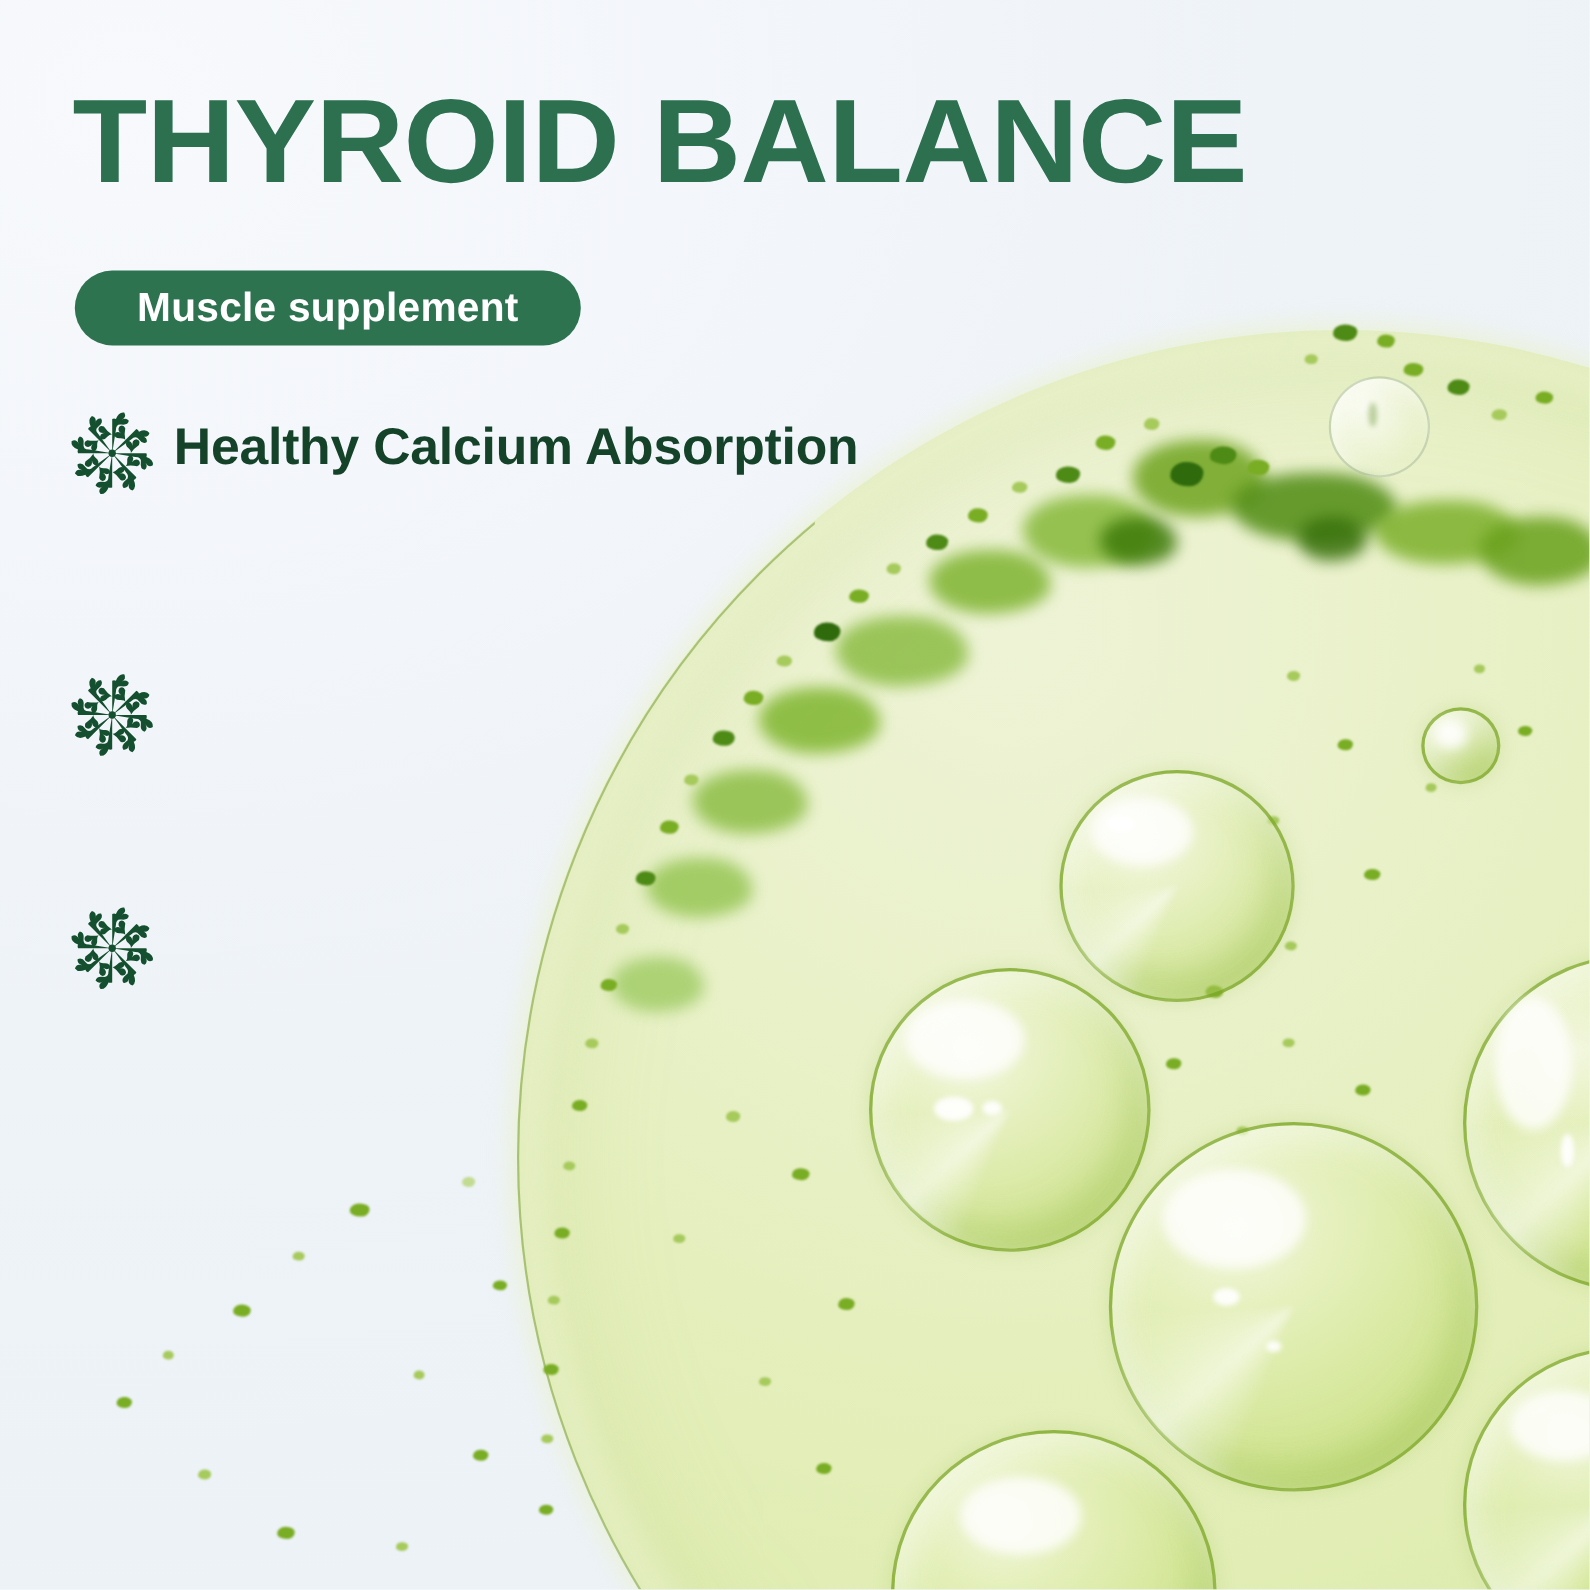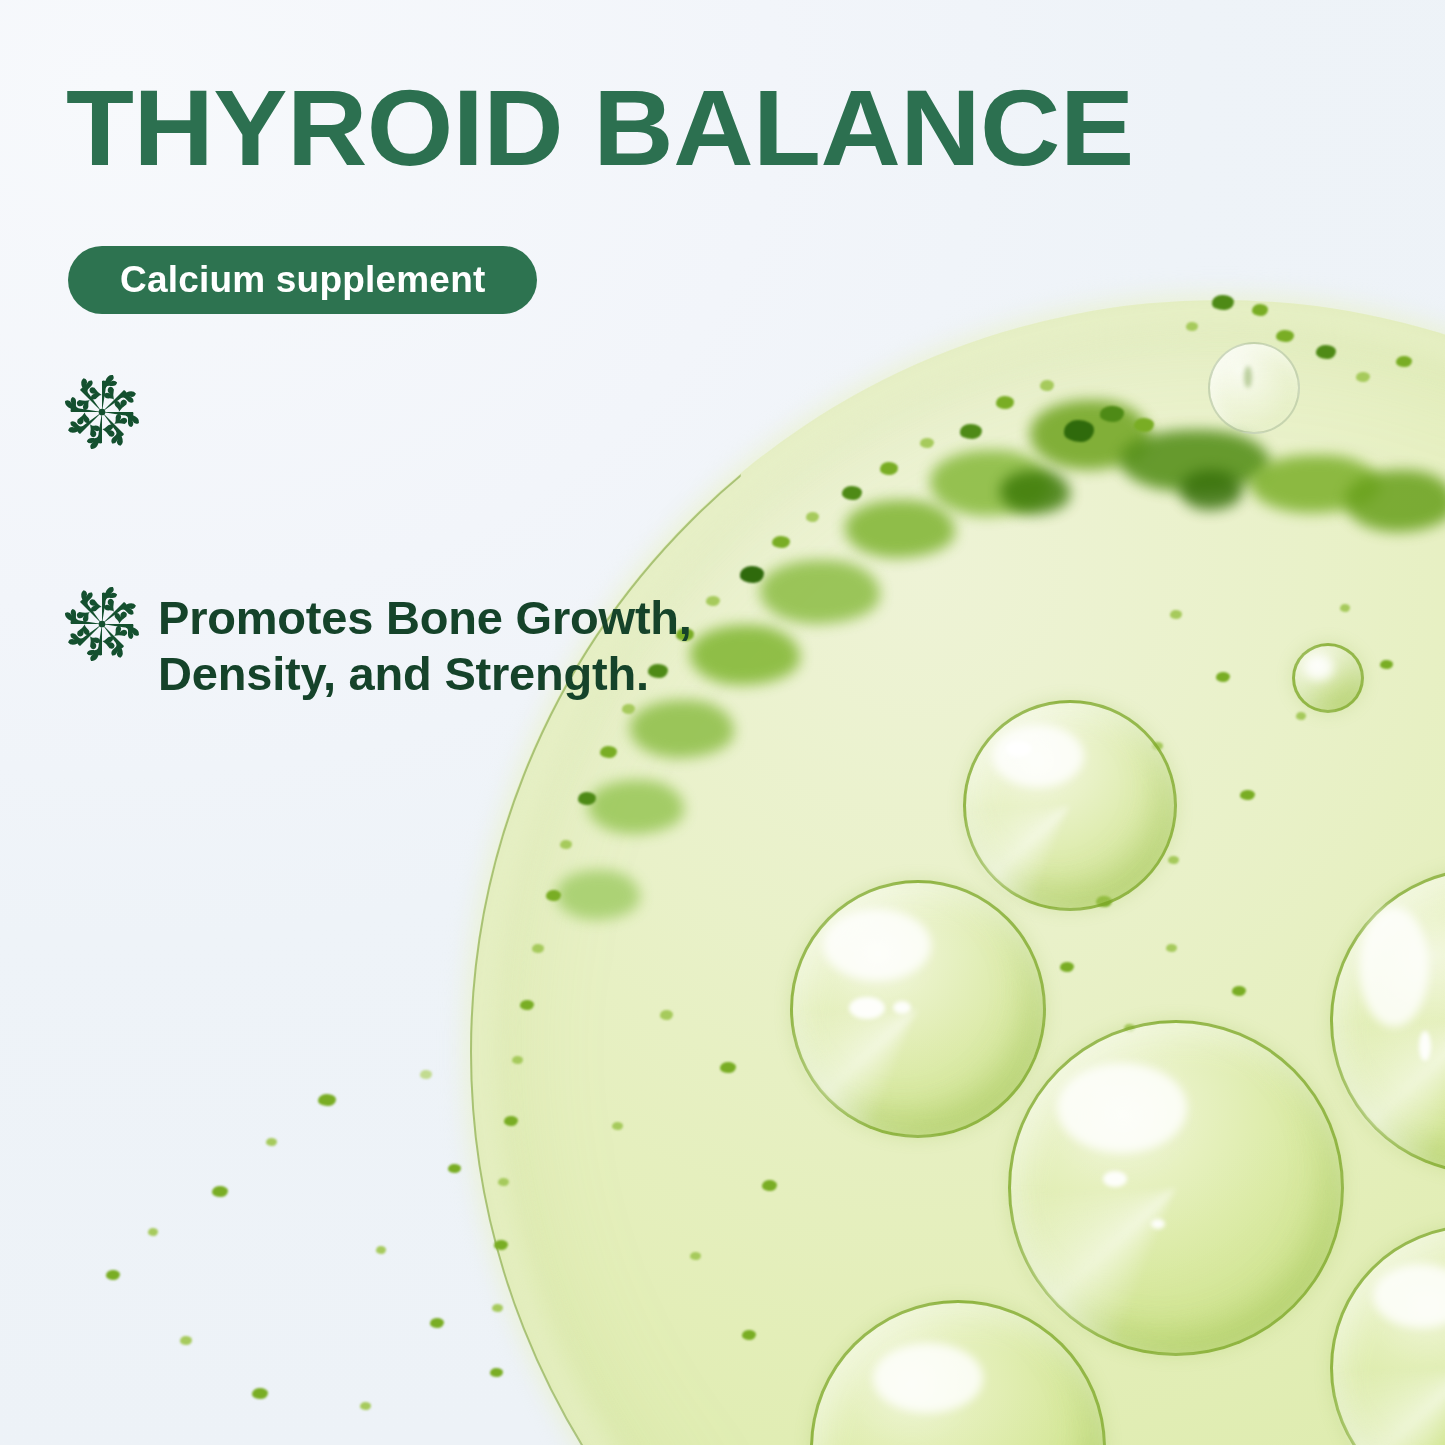--- a/index.html
+++ b/index.html
@@ -315,25 +315,46 @@
       <div class="rimglow"></div>
       <div class="hl" style="left:40px;top:36px;width:96px;height:64px;"></div>
     </div>
   </div>
 
   <div class="content">
 
     <div class="title">THYROID BALANCE</div>
 
     <div class="badge">
-      <span>Calcium supplement</span>
+      <span>Muscle supplement</span>
     </div>
 
     <div class="benefits">
 
+      <div class="benefit b1">
+        <span class="ico">
+          <svg viewBox="0 0 100 100" xmlns="http://www.w3.org/2000/svg">
+            <g fill="#14502f">
+              <g id="arm1">
+                <path d="M50 50 L50 13 a4.5 4.5 0 0 1 4 0 q3 -8 9 -7 q3 5 -3 8 q5 -3 8 1 q-1 5 -8 4 q-6 -1 -6 6 L50 50 Z"></path>
+                <path d="M50 50 L50 30 q-5 -3 -9 -9 q-5 -2 -6 3 q1 5 7 4 q-6 1 -5 6 q4 3 8 -2 q3 -3 5 -2 Z"></path>
+              </g>
+              <use href="#arm1" transform="rotate(45 50 50)"></use>
+              <use href="#arm1" transform="rotate(90 50 50)"></use>
+              <use href="#arm1" transform="rotate(135 50 50)"></use>
+              <use href="#arm1" transform="rotate(180 50 50)"></use>
+              <use href="#arm1" transform="rotate(225 50 50)"></use>
+              <use href="#arm1" transform="rotate(270 50 50)"></use>
+              <use href="#arm1" transform="rotate(315 50 50)"></use>
+              <circle cx="50" cy="50" r="4"></circle>
+            </g>
+          </svg>
+        </span>
+        <span class="txt">Healthy Calcium Absorption</span>
+      </div>
 
       <div class="benefit b2">
         <span class="ico">
           <svg viewBox="0 0 100 100" xmlns="http://www.w3.org/2000/svg">
             <g fill="#14502f">
               <g id="arm2">
                 <path d="M50 50 L50 13 a4.5 4.5 0 0 1 4 0 q3 -8 9 -7 q3 5 -3 8 q5 -3 8 1 q-1 5 -8 4 q-6 -1 -6 6 L50 50 Z"></path>
                 <path d="M50 50 L50 30 q-5 -3 -9 -9 q-5 -2 -6 3 q1 5 7 4 q-6 1 -5 6 q4 3 8 -2 q3 -3 5 -2 Z"></path>
               </g>
               <use href="#arm2" transform="rotate(45 50 50)"></use>
@@ -361,18 +382,17 @@
               <use href="#arm3" transform="rotate(90 50 50)"></use>
               <use href="#arm3" transform="rotate(135 50 50)"></use>
               <use href="#arm3" transform="rotate(180 50 50)"></use>
               <use href="#arm3" transform="rotate(225 50 50)"></use>
               <use href="#arm3" transform="rotate(270 50 50)"></use>
               <use href="#arm3" transform="rotate(315 50 50)"></use>
               <circle cx="50" cy="50" r="4"></circle>
             </g>
           </svg>
         </span>
-        <span class="txt">Promotes Bone Growth, Density, and Strength.</span>
       </div>
 
     </div>
   </div>
 </div>
 
 </body></html>

